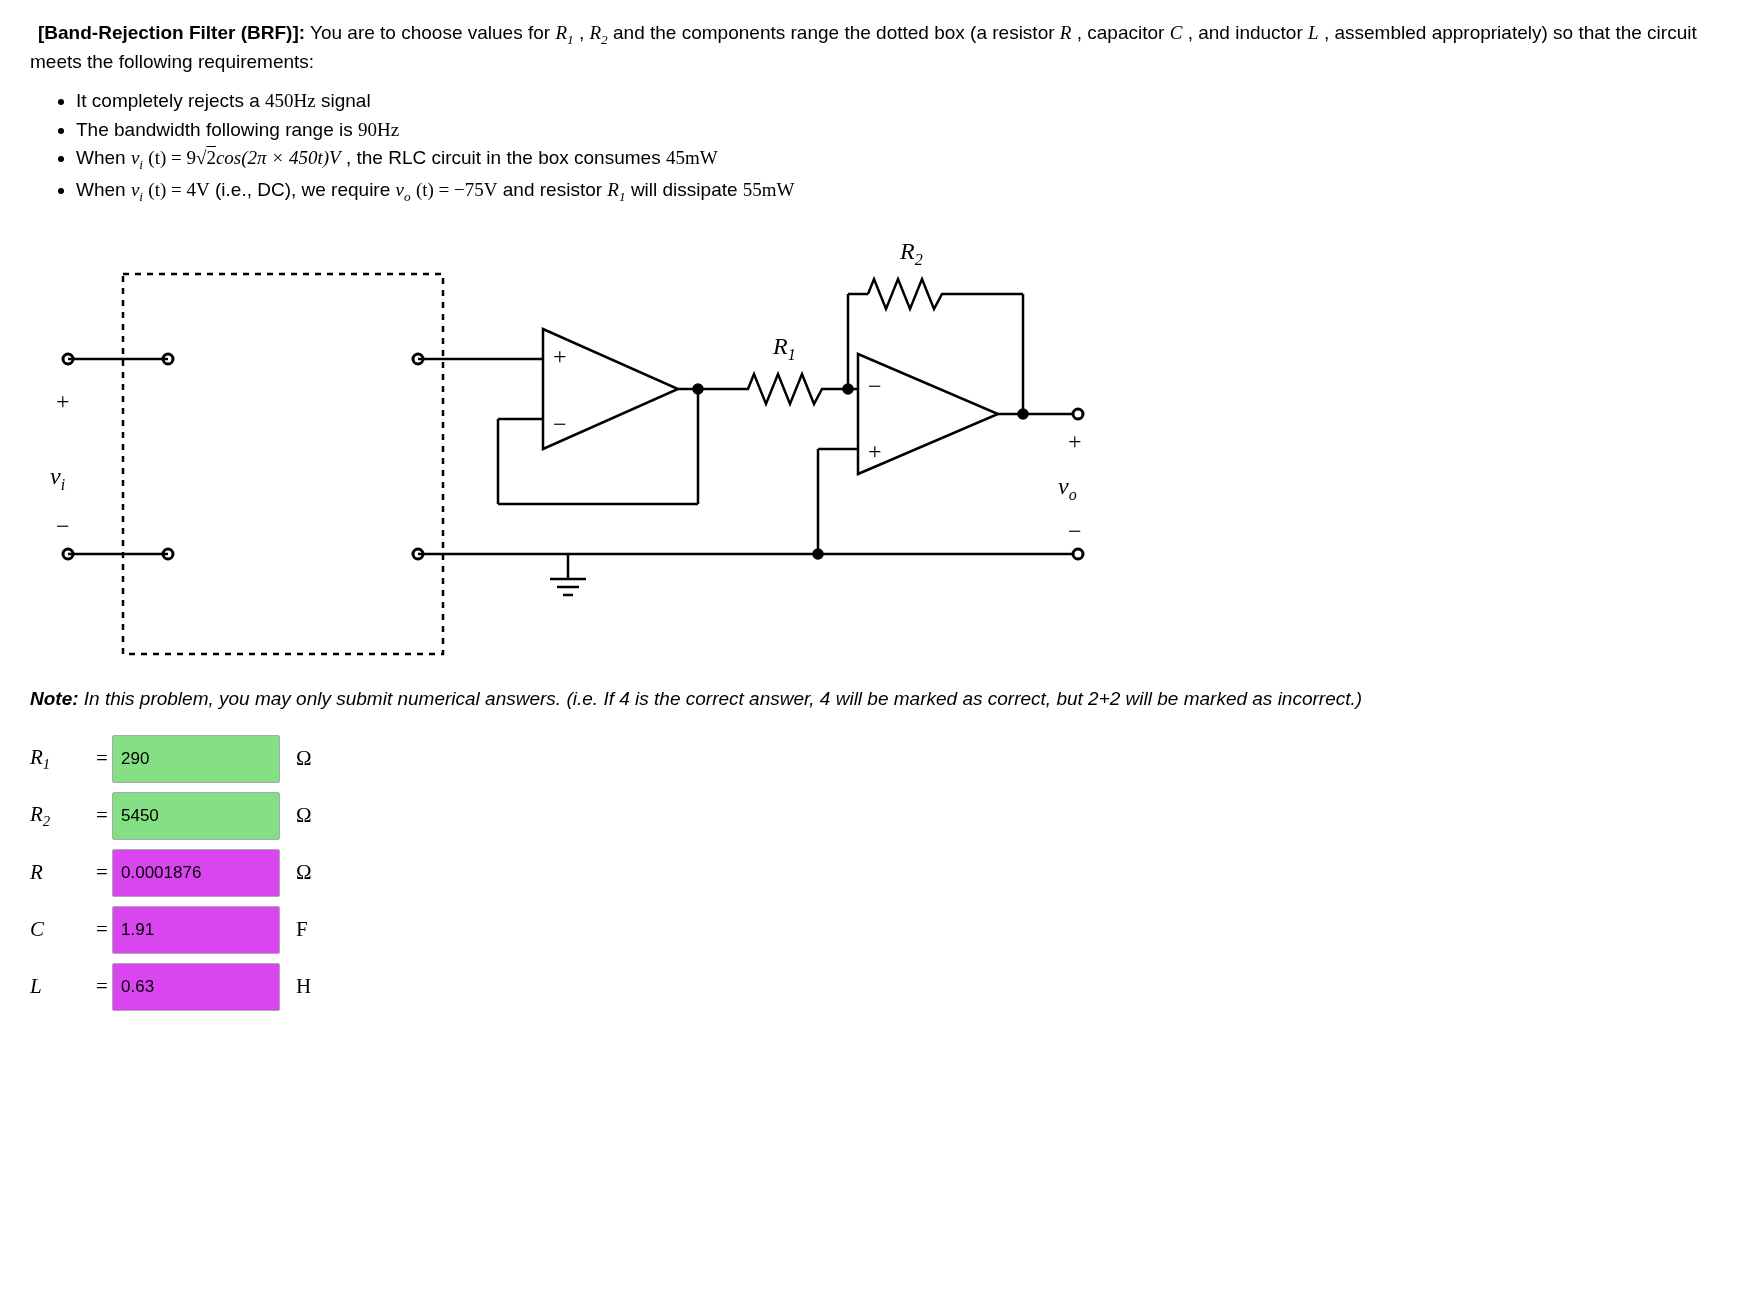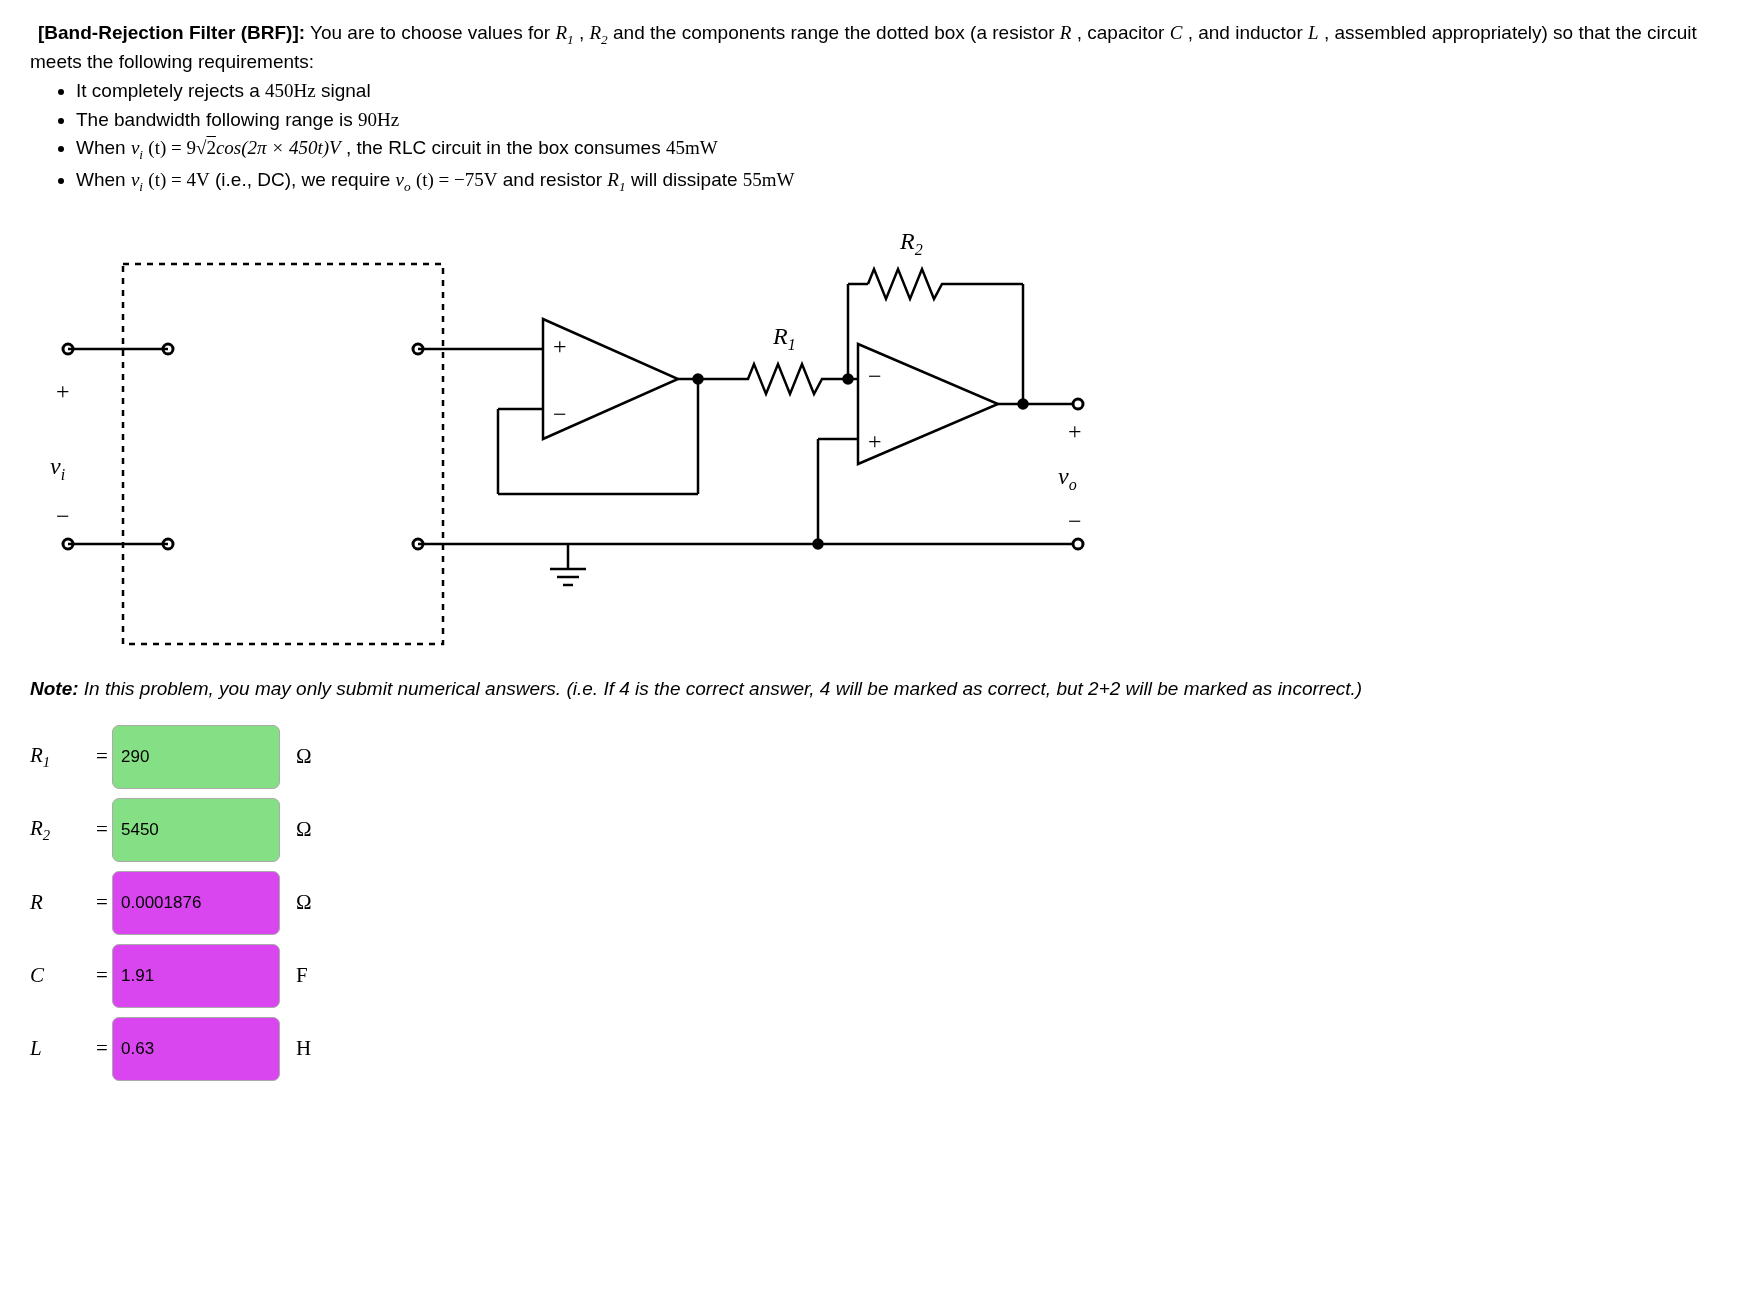--- a/index.html
+++ b/index.html
@@ -9,42 +9,42 @@
     color: #000;
     margin: 0;
     padding: 20px 30px;
     background: #fff;
     width: 1754px;
     box-sizing: border-box;
   }
   .math { font-family: "Times New Roman", serif; }
   .italic { font-style: italic; }
   .problem-title { font-weight: bold; margin-left: 8px; }
-  ul.req { margin: 2px 0 14px 0; padding-left: 46px; }
+  ul.req { margin: 12px 0 14px 0; padding-left: 46px; }
   ul.req li { margin: 2px 0; }
   .sub { font-size: 0.7em; vertical-align: sub; font-style: italic; }
   .sqrt { text-decoration: overline; }
   .note { margin-top: 10px; font-style: italic; }
   .answers { margin-top: 22px; }
   .answer-row {
     display: flex;
     align-items: center;
     margin: 9px 0;
     font-family: "Times New Roman", serif;
     font-size: 21px;
   }
   .answer-row .label { width: 62px; text-align: left; font-style: italic; }
   .answer-row .eq { width: 20px; text-align: center; }
   .answer-row input {
     width: 150px;
     height: 30px;
     font-size: 17px;
-    padding: 16px 8px;
+    padding: 8px 8px;
     border: 1px solid #aaa;
-    border-radius: 7px;
+    border-radius: 2px;
     font-family: Arial, sans-serif;
   }
   .answer-row input.correct { background: #85e085; }
   .answer-row input.incorrect { background: #d946ef; }
   .answer-row .unit { margin-left: 16px; font-style: normal; }
   .circuit-wrap { margin: 28px 0 22px 8px; }
   svg { display: block; }
 </style>
 </head>
 <body>

